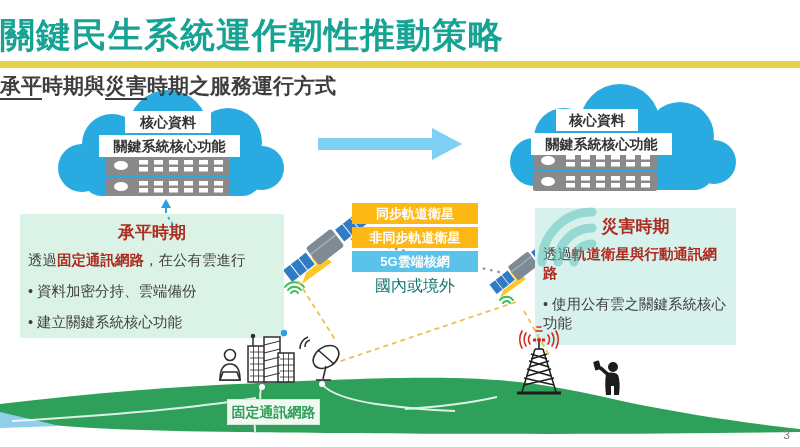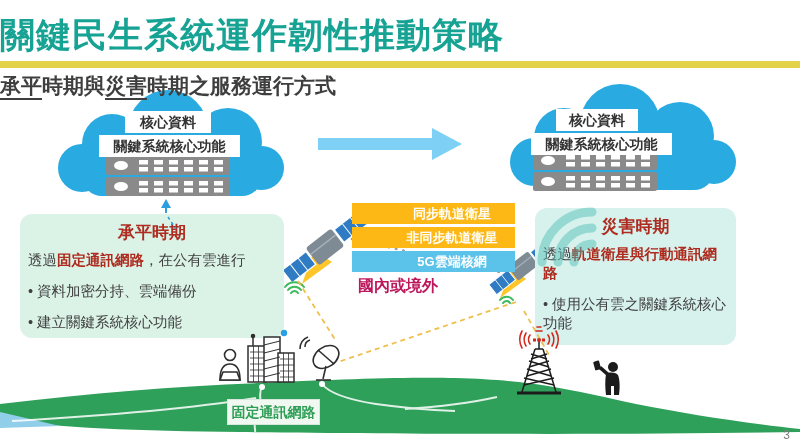--- a/index.html
+++ b/index.html
@@ -9,26 +9,26 @@
   .title{top:12px;left:0;right:0;font-size:35px;font-weight:bold;color:#16A394;letter-spacing:1px;}
   .ybar{top:61px;left:0;width:800px;height:7px;background:#E4D34A;}
   .subtitle{top:72px;left:0;right:0;text-align:left;font-size:21px;font-weight:bold;color:#3E3E3E;}
   .subtitle .ul{border-bottom:2.5px solid #3E3E3E;padding-bottom:1px;}
   .layer{position:absolute;left:0;top:0;pointer-events:none;}
   .cloud-label{background:#fff;color:#333;font-weight:bold;font-size:14px;text-align:center;height:22px;line-height:22px;}
   .cl1{left:125px;top:111px;width:86px;}
   .cl2{left:99px;top:135px;width:141px;}
   .cr1{left:556px;top:109px;width:82px;}
   .cr2{left:531px;top:133px;width:141px;}
-  .mbox{left:352px;width:126px;height:21px;color:#fff;font-weight:bold;font-size:13px;text-align:center;line-height:21px;padding-left:37px;}
+  .mbox{left:352px;width:126px;height:21px;color:#fff;font-weight:bold;font-size:13px;text-align:center;line-height:21px;}
   .m1{top:203px;background:#FDB815;}
   .m2{top:227px;background:#FDB815;}
   .m3{top:251px;background:#5BC2EA;}
-  .mcap{left:335px;top:276px;width:126px;text-align:center;color:#be185d;font-weight:bold;font-size:16px;}
-  .panel{box-sizing:border-box;border-radius:12px;}
+  .mcap{left:352px;top:276px;width:126px;text-align:center;color:#0f766e;font-weight:normal;font-size:16px;}
+  .panel{box-sizing:border-box;border-radius:2px;}
   .peace{left:20px;top:214px;width:264px;height:124px;background:#DBF3E7;}
   .disaster{left:535px;top:208px;width:201px;height:137px;background:#D7F1ED;}
   .box-title{text-align:center;font-size:17px;font-weight:bold;color:#AE2B1F;margin-top:7px;}
   .box-line{font-size:14.5px;color:#404040;margin:7px 8px 0;}
   .hl{color:#AE2B1F;font-weight:bold;}
   .bullet{font-size:14.5px;color:#404040;margin:12px 8px 0;}
   .bullet::before{content:"• ";}
   .glabel{height:24px;line-height:24px;text-align:center;font-size:14px;font-weight:bold;color:#2F9E56;border:1px solid #D9E6DB;}
   .gl-fixed{left:227px;top:399px;width:91px;background:#F0F8F1;}
   .gl-mobile{left:590px;top:398px;width:93px;background:#EFF3EF;}

